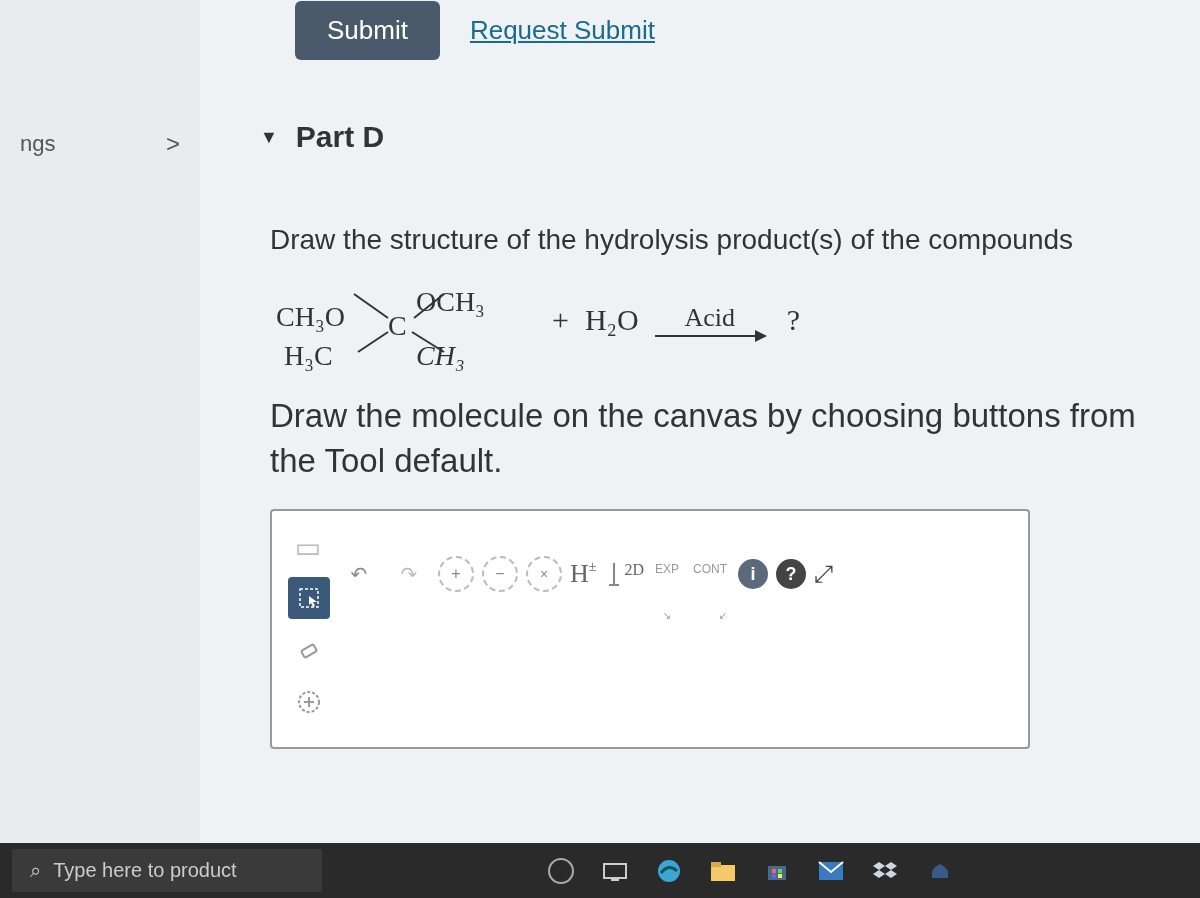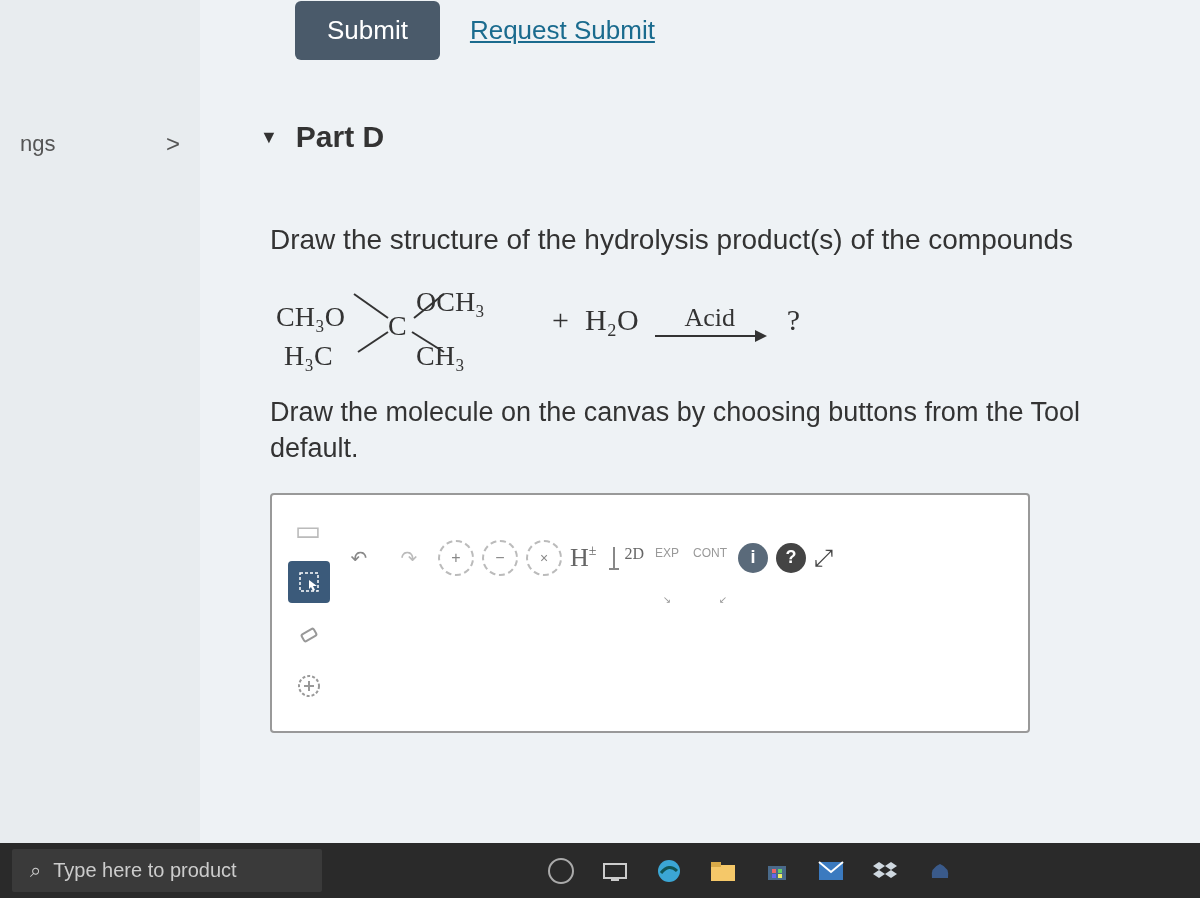--- a/index.html
+++ b/index.html
@@ -122,21 +122,21 @@
       content: '';
       position: absolute;
       right: -2px;
       top: -5px;
       border-left: 12px solid #333;
       border-top: 6px solid transparent;
       border-bottom: 6px solid transparent;
     }
     .qmark { font-family: 'Times New Roman', serif; font-size: 30px; margin-left: 6px; }
     .instruction {
-      font-size: 27px;
+      font-size: 33px;
       color: #333;
       margin-bottom: 26px;
       line-height: 1.35;
     }
     .canvas-box {
       background: #fff;
       border: 2px solid #999;
       border-radius: 4px;
       width: 760px;
       height: 240px;
@@ -300,21 +300,21 @@
 
     <div class="question-body">
       <div class="question-text">Draw the structure of the hydrolysis product(s) of the compounds</div>
 
       <div class="chem-equation">
         <div class="chem-structure">
           <span class="chem-label" style="top:0; left:0;margin-top:31px;">CH₃O</span>
           <span class="chem-label" style="top:16px; left:140px;">OCH₃</span>
           <span class="chem-label" style="top:40px; left:112px;">C</span>
           <span class="chem-label" style="top:70px; left:8px;">H₃C</span>
-          <span class="chem-label" style="top:70px; left:140px;">CH₃</span>
+          <span class="chem-label" style="top:70px; left:140px;font-style:italic;">CH₃</span>
           <svg width="260" height="100" style="position:absolute;top:0;left:0;pointer-events:none">
             <line x1="78" y1="24" x2="112" y2="48" stroke="#333" stroke-width="2"></line>
             <line x1="138" y1="48" x2="168" y2="24" stroke="#333" stroke-width="2"></line>
             <line x1="112" y1="62" x2="82" y2="82" stroke="#333" stroke-width="2"></line>
             <line x1="136" y1="62" x2="168" y2="82" stroke="#333" stroke-width="2"></line>
           </svg>
         </div>
         <span class="plus">+</span>
         <span class="water">H₂O</span>
         <div class="arrow-group">

